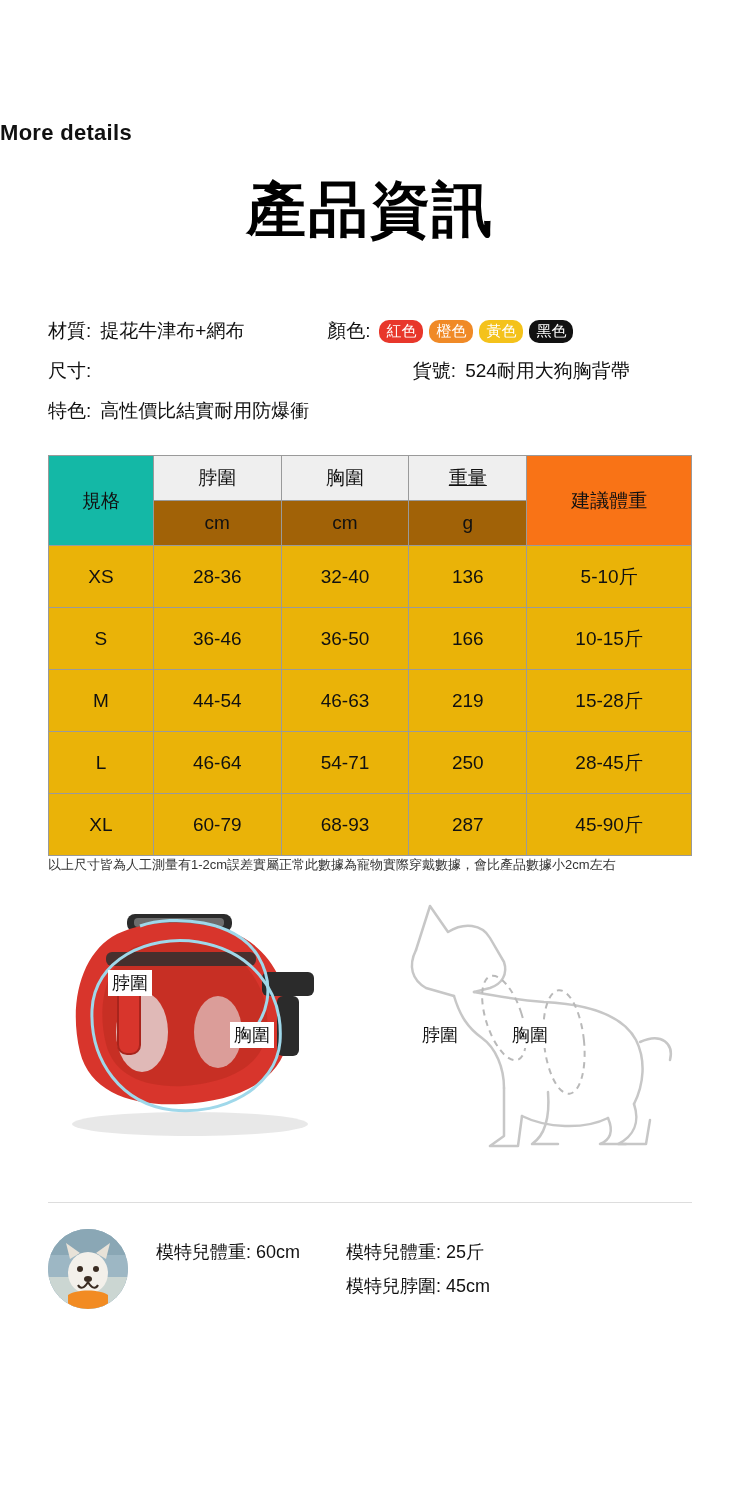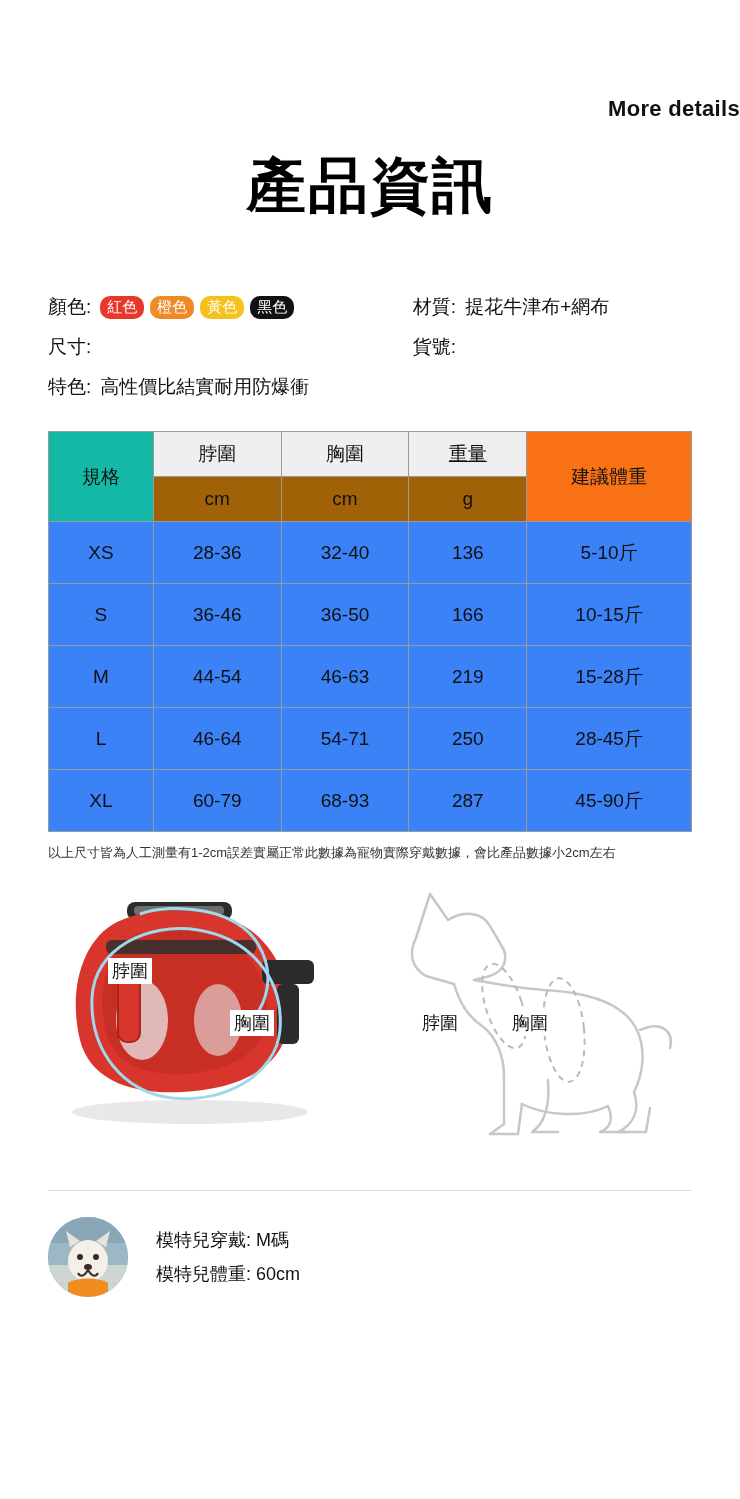--- a/index.html
+++ b/index.html
@@ -11,25 +11,25 @@
     width: 740px; height: 1499px;
     font-family: "Liberation Sans", sans-serif;
     color: #111;
     position: relative;
     overflow: hidden;
   }
   .page { width: 740px; height: 1499px; position: relative; }
 
   
   .subtitle {
-    text-align: right;
+    text-align: left;
     font-size: 22px;
     font-weight: bold;
     letter-spacing: .3px;
-    margin-top: 96px;
+    margin-top: 120px;
     color: #111;
   }
   .maintitle {
     text-align: center;
     font-size: 60px;
     font-weight: bold;
     letter-spacing: 2px;
     margin-top: 24px;
     color: #000;
   }
@@ -69,28 +69,28 @@
   table.size-table td, table.size-table th {
     border: 1px solid #9a9a9a;
     text-align: center;
     font-weight: normal;
     color: #111;
   }
   .th-head { background: #efefef; height: 45px; }
   .th-unit { background: #a16207; height: 45px; }
   .th-spec { background: #14b8a6; width: 105px; }
   .th-rec  { background: #f97316; width: 165px; }
-  table.size-table tbody td { height: 62px; background: #3b82f6; }
+  table.size-table tbody td { height: 62px; background: #eab308; }
   .col-a { width: 128px; }
   .col-b { width: 128px; }
   .col-c { width: 118px; text-decoration: underline; }
 
   .note {
     padding: 0 48px;
-    margin-top: 12px;
+    margin-top: 0;
     font-size: 13px;
     color: #333;
     letter-spacing: 0;
   }
 
   
   .illus {
     position: relative;
     margin-top: 18px;
     height: 300px;
@@ -137,41 +137,42 @@
 <body>
 
 <div class="page">
 
   <div class="subtitle">More details</div>
   <div class="maintitle">產品資訊</div>
 
   <div class="specs">
 
     <div class="spec-row">
+      <div class="spec-col right">
+        <span class="spec-label">材質:</span>
+        <span class="spec-value">提花牛津布+網布</span>
+      </div>
       <div class="spec-col left">
         <span class="spec-label">顏色:</span>
         <span class="chips">
           <span class="chip" style="background:#e8372b">紅色</span>
           <span class="chip" style="background:#f08a27">橙色</span>
           <span class="chip" style="background:#f4c21b">黃色</span>
           <span class="chip" style="background:#111111">黑色</span>
         </span>
       </div>
-      <div class="spec-col right">
-        <span class="spec-label">材質:</span>
-        <span class="spec-value">提花牛津布+網布</span>
-      </div>
     </div>
 
     <div class="spec-row">
       <div class="spec-col left">
         <span class="spec-label">尺寸:</span>
       </div>
       <div class="spec-col right">
         <span class="spec-label">貨號:</span>
+        <span class="spec-value">524耐用大狗胸背帶</span>
       </div>
     </div>
 
     <div class="spec-row">
       <div class="spec-col left">
         <span class="spec-label">特色:</span>
         <span class="spec-value">高性價比結實耐用防爆衝</span>
       </div>
     </div>
 
@@ -307,19 +308,22 @@
         <circle cx="32" cy="40" r="3" fill="#3a2c22"></circle>
         <circle cx="48" cy="40" r="3" fill="#3a2c22"></circle>
         <ellipse cx="40" cy="50" rx="4" ry="3" fill="#3a2c22"></ellipse>
         <path d="M40 53 C36 60, 32 60, 30 56" stroke="#3a2c22" stroke-width="2" fill="none"></path>
         <path d="M40 53 C44 60, 48 60, 50 56" stroke="#3a2c22" stroke-width="2" fill="none"></path>
         <path d="M20 66 C28 60, 52 60, 60 66 L60 80 L20 80 Z" fill="#f28b22"></path>
       </svg>
     </div>
     <div class="model-cols">
       <div class="model-col">
-        <div class="line">模特兒穿戴: M碼</div>
         <div class="line">模特兒體重: 60cm</div>
       </div>
+      <div class="model-col">
+        <div class="line">模特兒體重: 25斤</div>
+        <div class="line">模特兒脖圍: 45cm</div>
+      </div>
     </div>
   </div>
 
 </div>
 
 </body></html>

